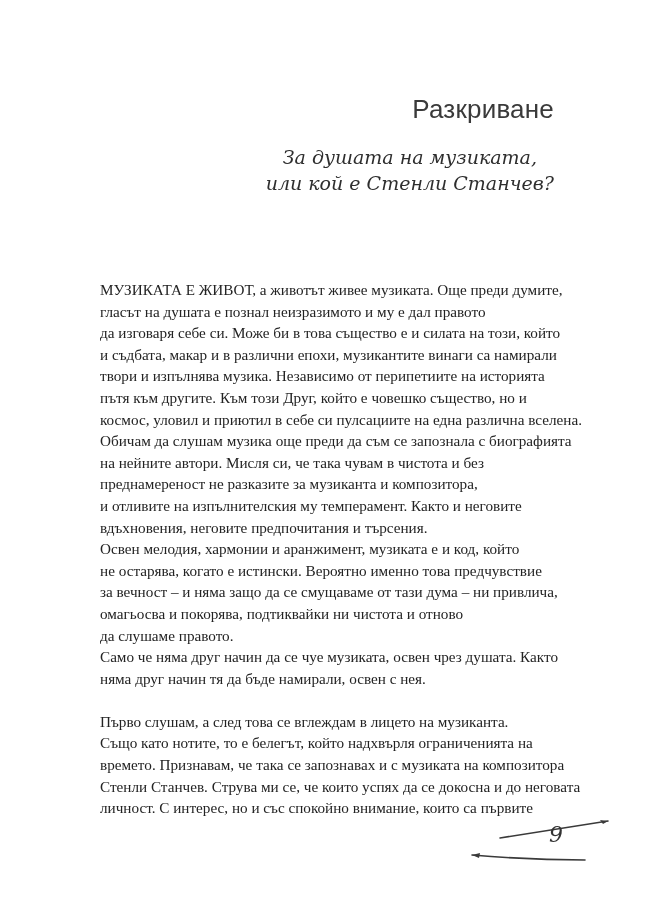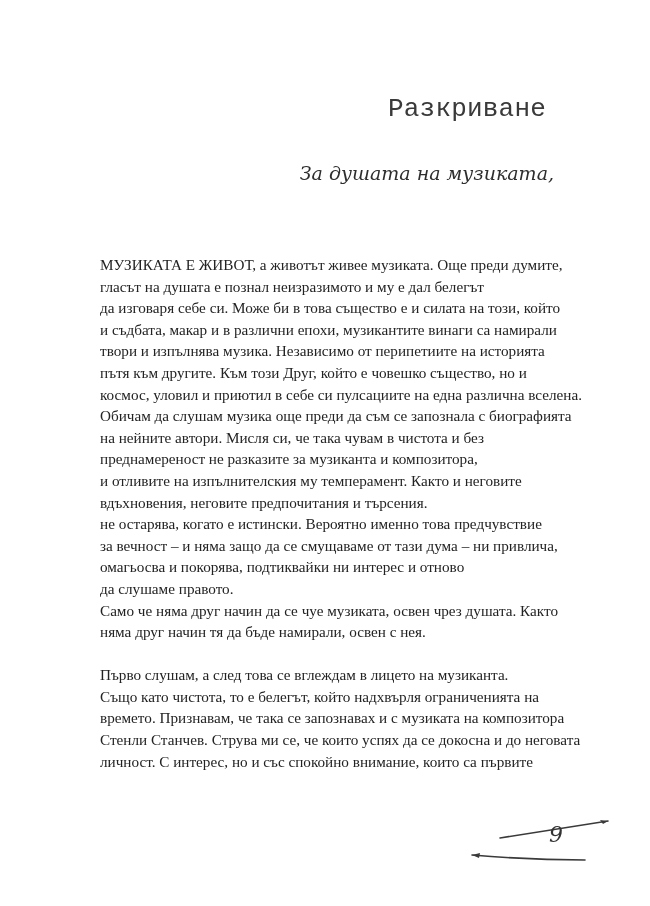--- a/index.html
+++ b/index.html
@@ -15,45 +15,45 @@
       color: #2a2a2a;
     }
     .page {
       position: absolute;
       left: 0; top: 0;
       width: 650px; height: 906px;
       background: #ffffff;
     }
     .chapter-title {
       position: absolute;
-      right: 104px;
+      right: 96px;
       top: 94px;
-      font-family: Liberation Mono, monospace;
+      font-family: Liberation Sans, sans-serif;
       font-weight: 300;
       font-size: 26px;
       letter-spacing: 0.2px;
       color: #3a3a3a;
       white-space: nowrap;
     }
     .subtitle {
       position: absolute;
       right: 96px;
-      top: 160px;
+      top: 144px;
       font-family: "DejaVu Serif", serif;
       font-style: italic;
       font-size: 19px;
       line-height: 26px;
       color: #2e2e2e;
       text-align: center;
     }
     .subtitle div { white-space: nowrap; }
     .body-text {
       position: absolute;
       left: 100px;
-      top: 254px;
+      top: 279px;
       width: 470px;
       font-family: "Liberation Serif", serif;
       font-size: 15.2px;
       line-height: 21.6px;
       color: #232323;
     }
     .body-text .line {
       white-space: nowrap;
       height: 21.6px;
     }
@@ -79,47 +79,49 @@
   </style>
 </head>
 <body>
 
 <div class="page">
 
   <div class="chapter-title">Разкриване</div>
 
   <div class="subtitle">
     <div>За душата на музиката,</div>
+    <div>или кой е Стенли Станчев?</div>
   </div>
 
   <div class="body-text">
     <div>
       <div class="line">МУЗИКАТА Е ЖИВОТ, а животът живее музиката. Още преди думите,</div>
-      <div class="line">гласът на душата е познал неизразимото и му е дал белегът</div>
+      <div class="line">гласът на душата е познал неизразимото и му е дал правото</div>
       <div class="line">да изговаря себе си. Може би в това същество е и силата на този, който</div>
       <div class="line">и съдбата, макар и в различни епохи, музикантите винаги са намирали</div>
       <div class="line">твори и изпълнява музика. Независимо от перипетиите на историята</div>
       <div class="line">пътя към другите. Към този Друг, който е човешко същество, но и</div>
       <div class="line">космос, уловил и приютил в себе си пулсациите на една различна вселена.</div>
       <div class="line">Обичам да слушам музика още преди да съм се запознала с биографията</div>
       <div class="line">на нейните автори. Мисля си, че така чувам в чистота и без</div>
       <div class="line">преднамереност не разказите за музиканта и композитора,</div>
       <div class="line">и отливите на изпълнителския му темперамент. Както и неговите</div>
       <div class="line">вдъхновения, неговите предпочитания и търсения.</div>
+      <div class="line">Освен мелодия, хармонии и аранжимент, музиката е и код, който</div>
       <div class="line">не остарява, когато е истински. Вероятно именно това предчувствие</div>
       <div class="line">за вечност – и няма защо да се смущаваме от тази дума – ни привлича,</div>
-      <div class="line">омагьосва и покорява, подтиквайки ни интерес и отново</div>
+      <div class="line">омагьосва и покорява, подтиквайки ни чистота и отново</div>
       <div class="line">да слушаме правото.</div>
       <div class="line">Само че няма друг начин да се чуе музиката, освен чрез душата. Както</div>
       <div class="line">няма друг начин тя да бъде намирали, освен с нея.</div>
     </div>
     <div class="gap"></div>
     <div>
       <div class="line">Първо слушам, а след това се вглеждам в лицето на музиканта.</div>
-      <div class="line">Също като чистота, то е белегът, който надхвърля ограниченията на</div>
+      <div class="line">Също като нотите, то е белегът, който надхвърля ограниченията на</div>
       <div class="line">времето. Признавам, че така се запознавах и с музиката на композитора</div>
       <div class="line">Стенли Станчев. Струва ми се, че които успях да се докосна и до неговата</div>
       <div class="line">личност. С интерес, но и със спокойно внимание, които са първите</div>
     </div>
   </div>
 
   <svg class="page-number-ornament" viewBox="0 0 140 60" xmlns="http://www.w3.org/2000/svg">
 
     <path d="M30 30 Q 80 22 138 13" stroke="#3a3a3a" stroke-width="1.6" fill="none" stroke-linecap="round"></path>
     <path d="M138 13 L 130 12 L 133 16 Z" fill="#3a3a3a"></path>

